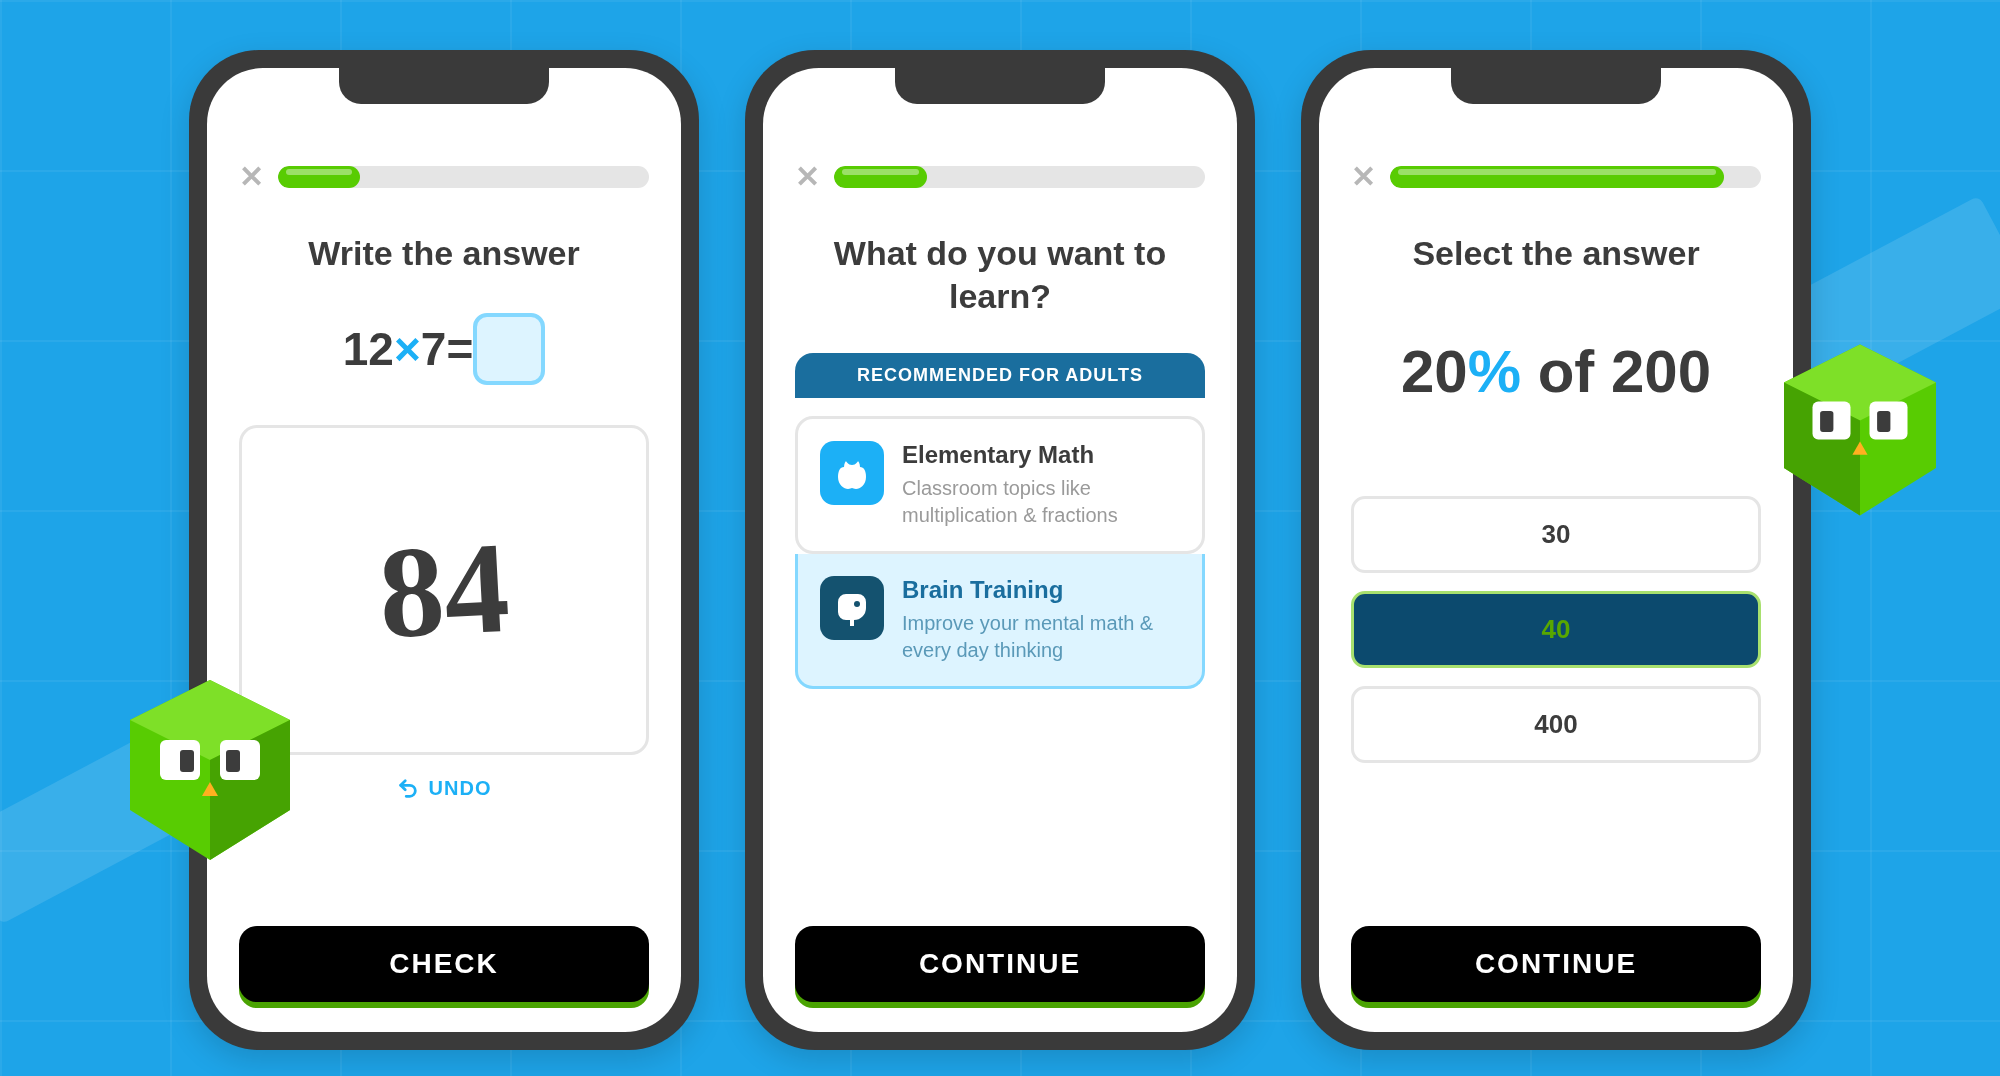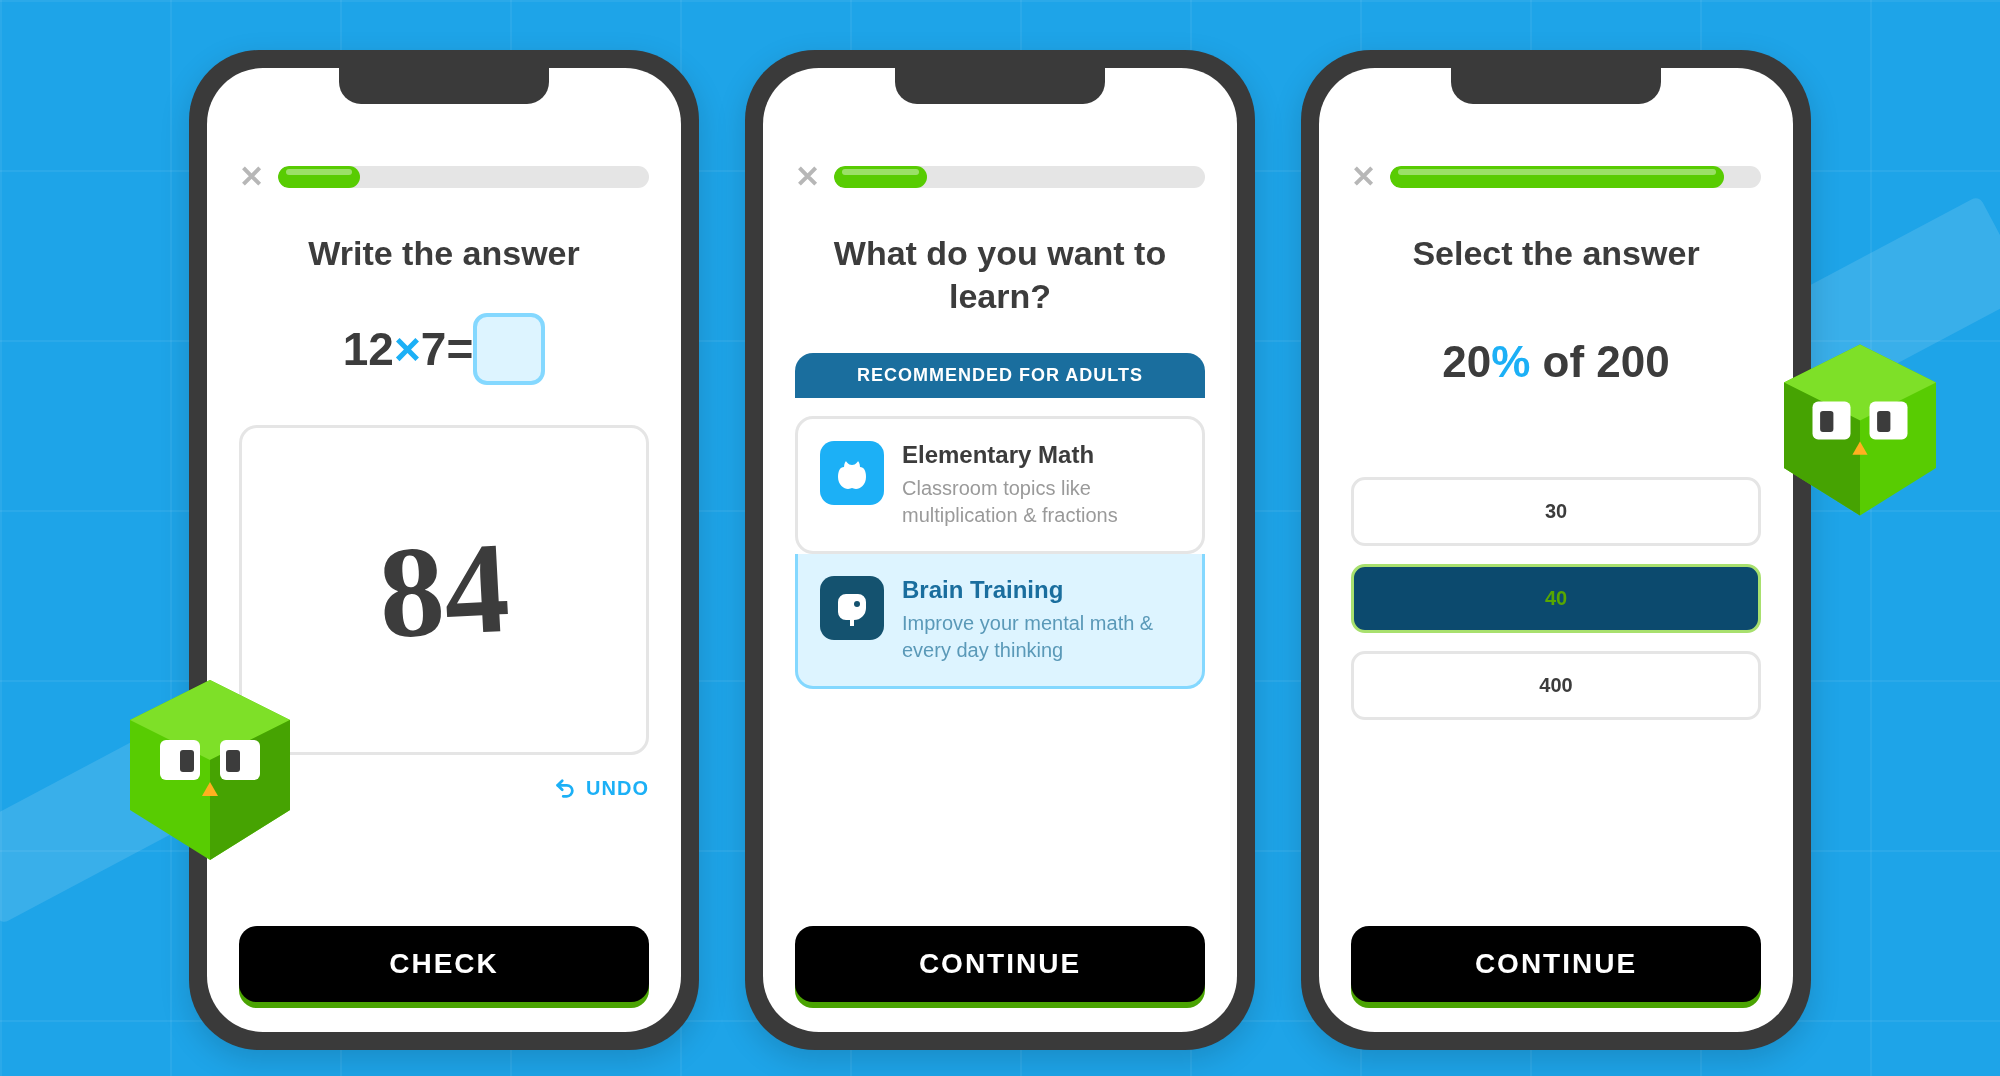--- a/index.html
+++ b/index.html
@@ -147,21 +147,21 @@
   .scratch .hand {
     font-family: "Comic Sans MS", "Marker Felt", cursive;
     font-size: 130px;
     font-weight: 700;
     color: #3c3c3c;
     transform: rotate(-3deg);
   }
   .undo {
     display:flex;
     align-items:center;
-    justify-content:flex-end;
+    justify-content:center;
     gap:10px;
     color:#1cb0f6;
     font-weight:800;
     letter-spacing:1px;
     margin-top:22px;
     font-size:20px;
     cursor:pointer;
   }
   .undo svg { width:22px; height:22px; }
   .cta {
@@ -217,33 +217,33 @@
   }
   .card-icon.brain { background:#14526f; }
   .card-icon.elem  { background:#1cb0f6; }
   .card-title { font-weight:800; font-size:24px; color:#3c3c3c; margin-bottom:6px;}
   .card.rec .card-title { color:#1a6e9e; }
   .card-desc { color: #9a9a9a; font-size:20px; line-height:1.35;}
   .card.rec .card-desc { color:#5a99b8; }
   
   .percent-line {
     text-align:center;
-    font-size:44px;
+    font-size:60px;
     font-weight:800;
     color:#3c3c3c;
     margin-top:62px;
   }
   .percent-line .pct { color:#1cb0f6; }
   .answers { margin-top:90px; display:flex; flex-direction:column; gap:18px;}
   .answer {
     border:3px solid #e5e5e5;
     border-radius:14px;
     text-align:center;
     padding:20px 0;
-    font-size:20px;
+    font-size:26px;
     font-weight:800;
     color:#3c3c3c;
     cursor:pointer;
   }
   .answer.sel {
     background:#0c4a6e;
     border-color:#a8e06e;
     color:#58a700;
   }
   

